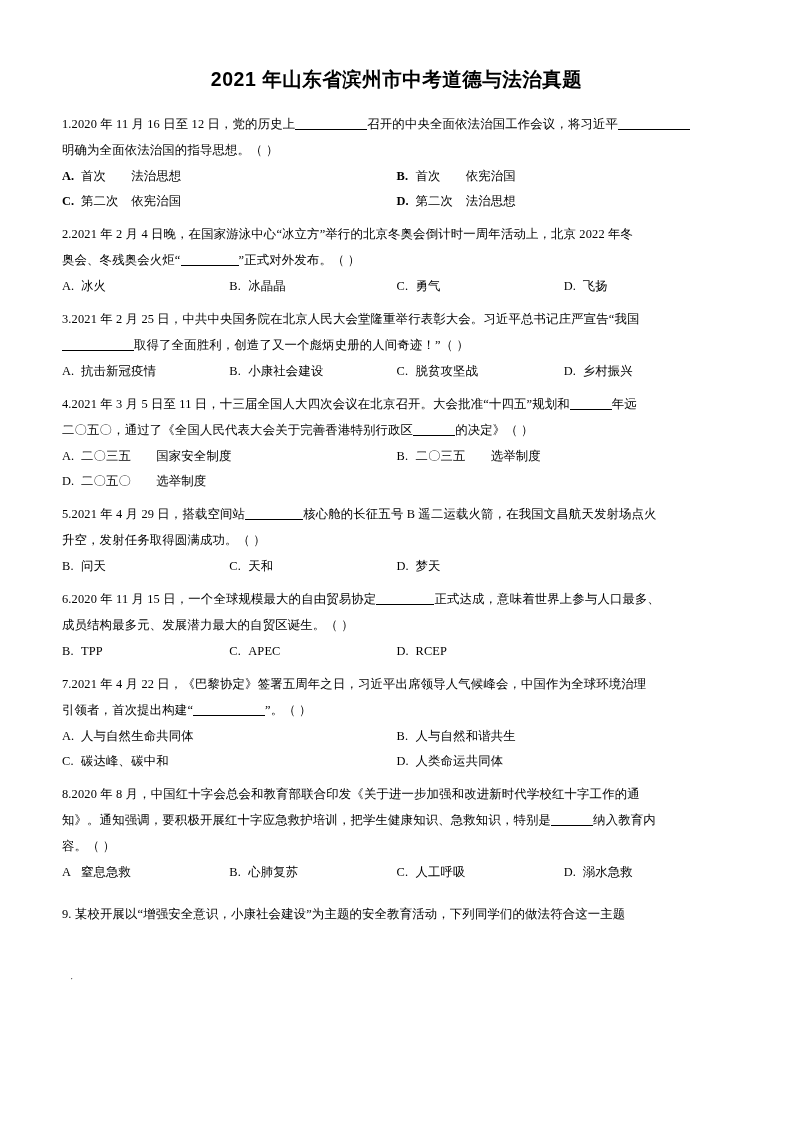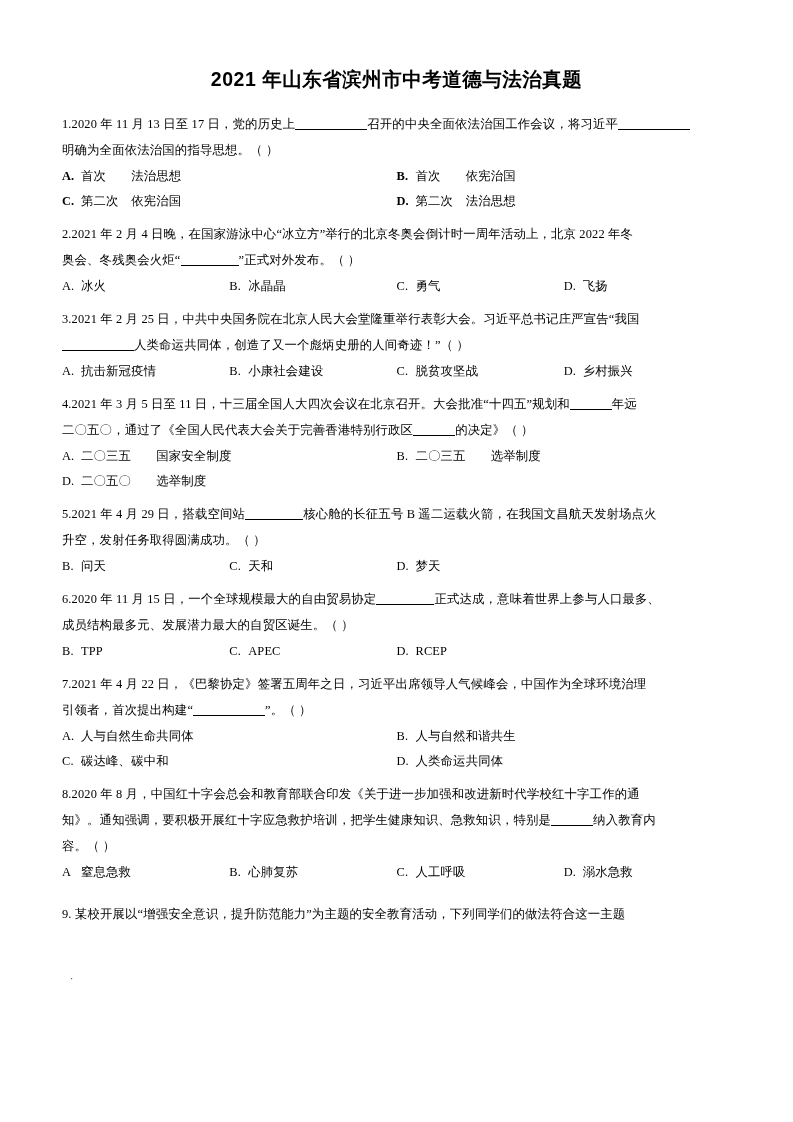--- a/index.html
+++ b/index.html
@@ -87,21 +87,21 @@
 </style>
 </head>
 <body>
 
 <div class="page">
 
   <div class="doc-title">2021 年山东省滨州市中考道德与法治真题</div>
 
   <div class="q">
     <div class="q-text">
-      <span>1.</span><span>2020 年 11 月 13 日至 17 日，党的历史上</span><span class="blank-l"></span><span>召开的中央全面依法治国工作会议，将习近平</span><span class="blank-l"></span><br>
+      <span>1.</span><span>2020 年 11 月 16 日至 12 日，党的历史上</span><span class="blank-l"></span><span>召开的中央全面依法治国工作会议，将习近平</span><span class="blank-l"></span><br>
       <span>明确为全面依法治国的指导思想。（      ）</span>
     </div>
     <div class="opts cols2">
       <div class="opt-row">
         <div class="opt"><span class="lbl"><b>A.</b></span><span>首次　　法治思想</span></div>
         <div class="opt"><span class="lbl"><b>B.</b></span><span>首次　　依宪治国</span></div>
       </div>
       <div class="opt-row">
         <div class="opt"><span class="lbl"><b>C.</b></span><span>第二次　依宪治国</span></div>
         <div class="opt"><span class="lbl"><b>D.</b></span><span>第二次　法治思想</span></div>
@@ -120,21 +120,21 @@
         <div class="opt"><span class="lbl"><span>B.</span></span><span>冰晶晶</span></div>
         <div class="opt"><span class="lbl"><span>C.</span></span><span>勇气</span></div>
         <div class="opt"><span class="lbl"><span>D.</span></span><span>飞扬</span></div>
       </div>
     </div>
   </div>
 
   <div class="q">
     <div class="q-text">
       <span>3.</span><span>2021 年 2 月 25 日，中共中央国务院在北京人民大会堂隆重举行表彰大会。习近平总书记庄严宣告“我国</span><br>
-      <span class="blank-l"></span><span>人类命运共同体，创造了又一个彪炳史册的人间奇迹！”（      ）</span>
+      <span class="blank-l"></span><span>取得了全面胜利，创造了又一个彪炳史册的人间奇迹！”（      ）</span>
     </div>
     <div class="opts cols4">
       <div class="opt-row">
         <div class="opt"><span class="lbl"><span>A.</span></span><span>抗击新冠疫情</span></div>
         <div class="opt"><span class="lbl"><span>B.</span></span><span>小康社会建设</span></div>
         <div class="opt"><span class="lbl"><span>C.</span></span><span>脱贫攻坚战</span></div>
         <div class="opt"><span class="lbl"><span>D.</span></span><span>乡村振兴</span></div>
       </div>
     </div>
   </div>
@@ -213,17 +213,17 @@
         <div class="opt"><span class="lbl"><span>C.</span></span><span>人工呼吸</span></div>
         <div class="opt"><span class="lbl"><span>D.</span></span><span>溺水急救</span></div>
       </div>
     </div>
   </div>
 
   <div class="tiny-dot">·</div>
 
   <div class="q" style="margin-top:16px;">
     <div class="q-text">
-      <span>9.</span>&nbsp;<span>某校开展以“增强安全意识，提升防范能力”为主题的安全教育活动，下列同学们的做法符合这一主题</span>
+      <span>9.</span>&nbsp;<span>某校开展以“增强安全意识，小康社会建设”为主题的安全教育活动，下列同学们的做法符合这一主题</span>
     </div>
   </div>
 
 </div>
 
 </body></html>

